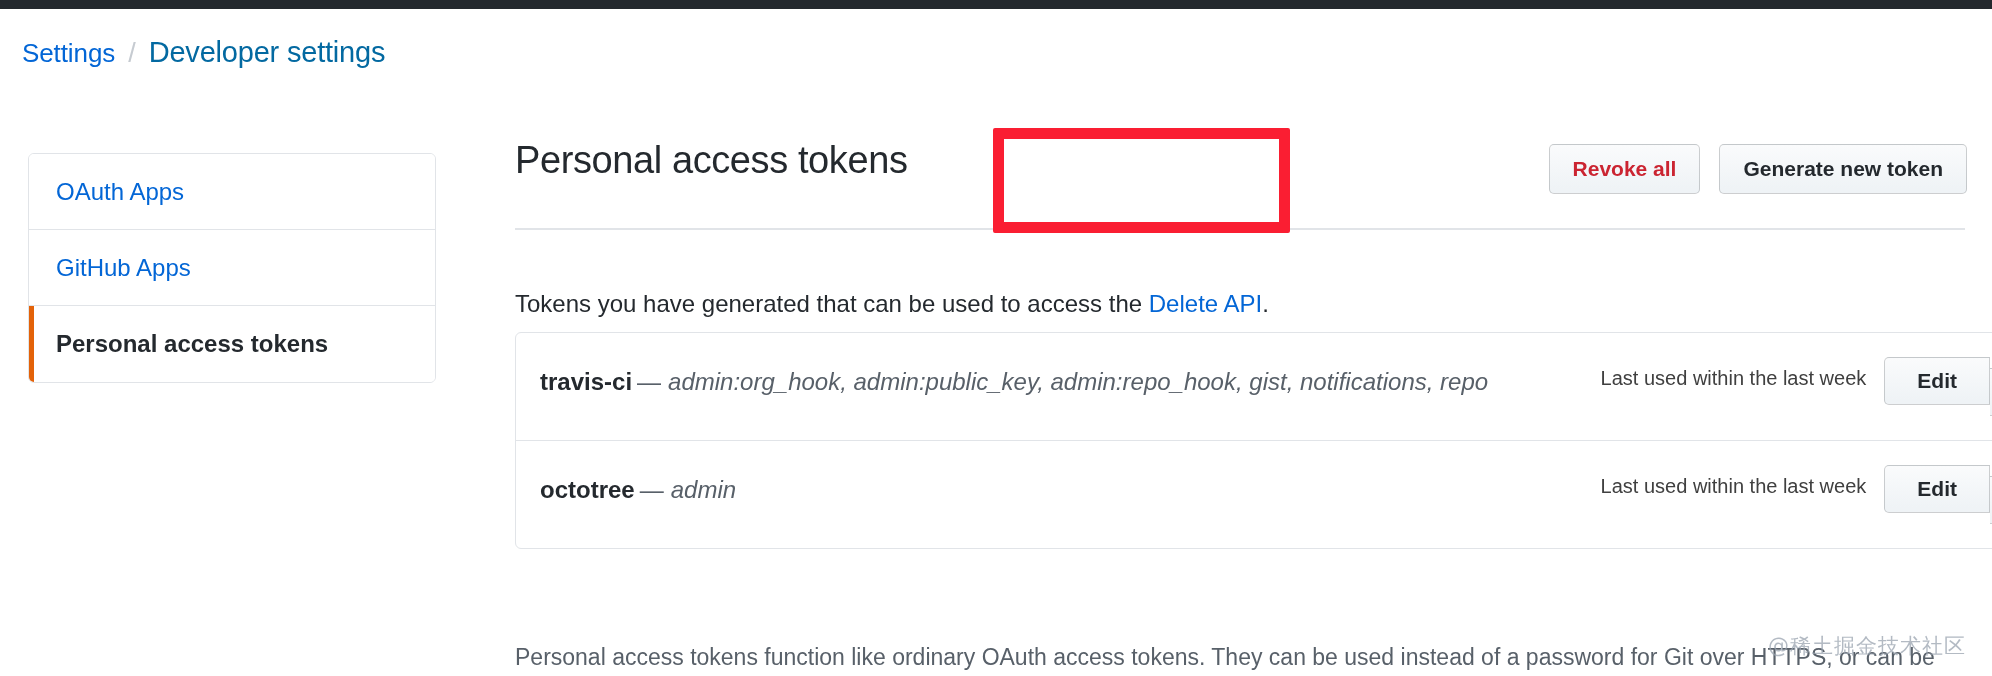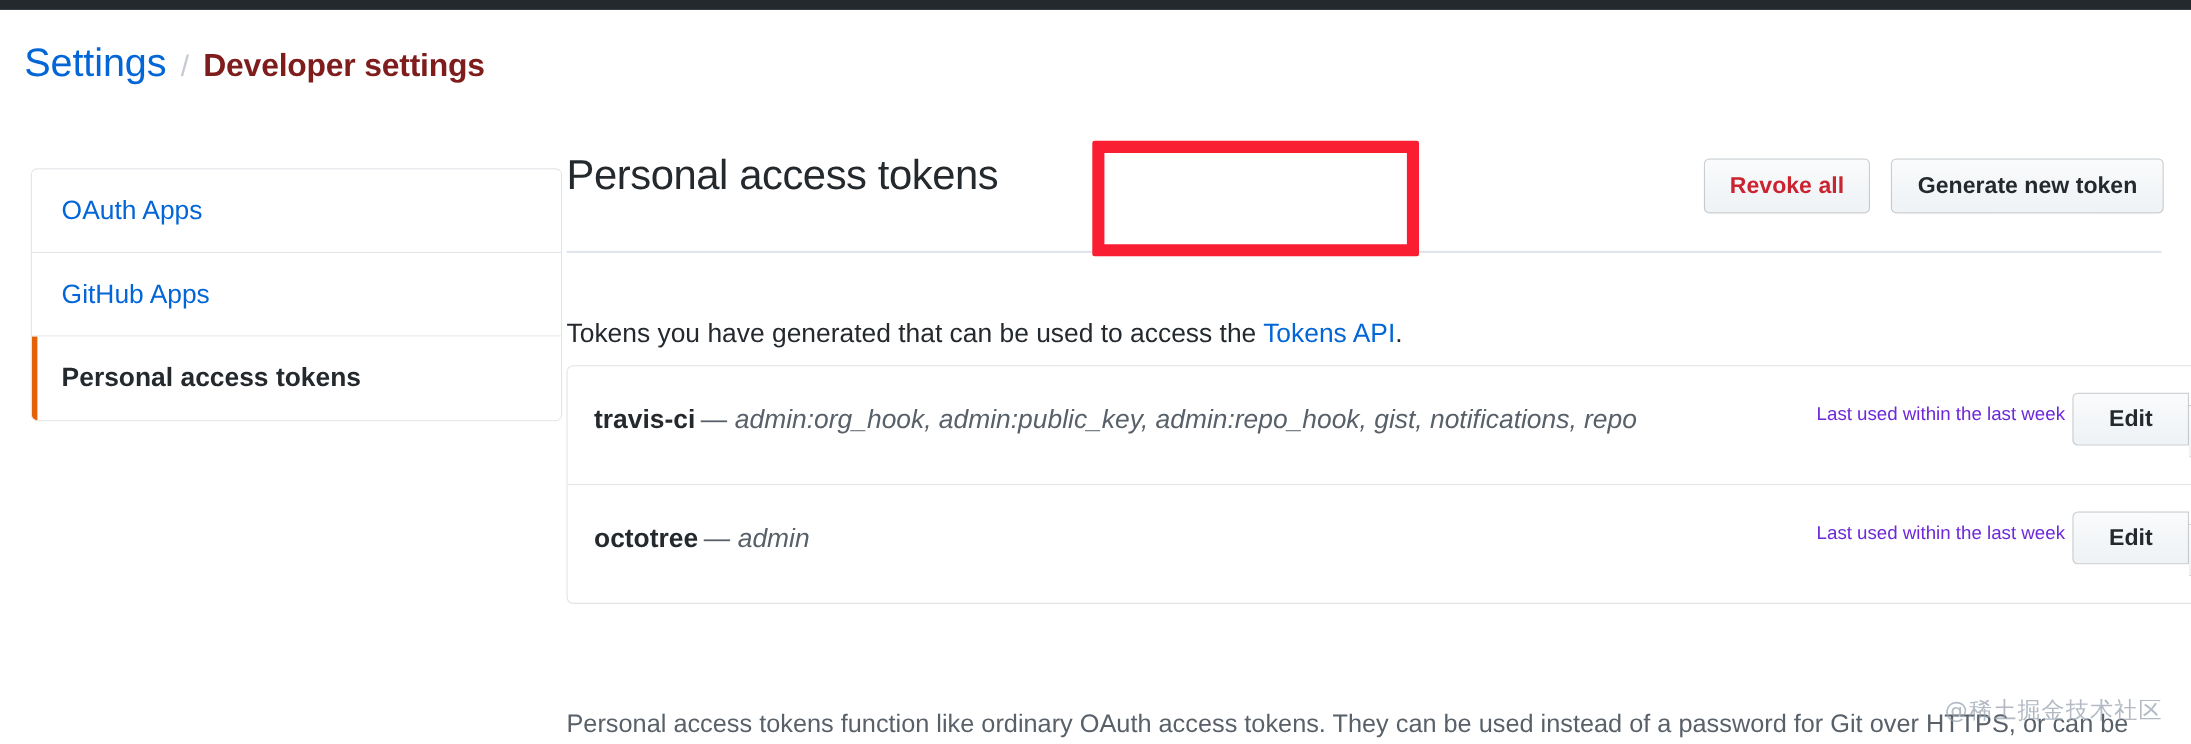--- a/index.html
+++ b/index.html
@@ -31,53 +31,53 @@
   
   .breadcrumb {
     position: absolute;
     top: 36px;
     left: 22px;
     display: flex;
     align-items: baseline;
     white-space: nowrap;
   }
   .breadcrumb .crumb-link {
-    font-size: 36px;
+    font-size: 26px;
     color: #0366d6;
     text-decoration: none;
     font-weight: 400;
     letter-spacing: -0.1px;
   }
   .breadcrumb .crumb-sep {
     font-size: 27px;
     color: #c6cbd1;
     margin: 0 13px;
     font-weight: 300;
   }
   .breadcrumb .crumb-current {
     font-size: 29px;
-    color: #7f1d1d;
-    font-weight: 700;
+    color: #0369a1;
+    font-weight: 400;
     letter-spacing: -0.2px;
   }
 
   
   .page {
     position: absolute;
     top: 0; left: 0;
     width: 1992px;
     height: 676px;
   }
 
   
   .sidebar {
     position: absolute;
     top: 153px;
     left: 28px;
-    width: 483px;
+    width: 408px;
     border: 1px solid #e1e4e8;
     border-radius: 6px;
     background: #fff;
     overflow: hidden;
   }
   .side-item {
     position: relative;
     height: 76px;
     display: flex;
     align-items: center;
@@ -230,25 +230,25 @@
     color: #586069;
     margin: 0 7px 0 5px;
   }
   .token-scopes {
     font-style: italic;
     color: #586069;
   }
 
   .token-lastused {
     flex: 0 0 auto;
-    font-size: 17px;
-    color: #6d28d9;
+    font-size: 20px;
+    color: #404040;
     white-space: nowrap;
     padding-top: 10px;
-    margin-right: 7px;
+    margin-right: 18px;
   }
 
   .btn-group {
     flex: 0 0 auto;
     display: flex;
   }
   .btn-group .btn {
     height: 48px;
     padding: 0 32px;
     border-radius: 0;
@@ -323,21 +323,21 @@
 
       <div class="head-actions">
         <button class="btn btn-danger" type="button">Revoke all</button>
         <button class="btn" type="button">Generate new token</button>
       </div>
 
       <div class="head-rule"></div>
     </div>
 
     <p class="intro">
-      <span>Tokens you have generated that can be used to access the </span><a href="#">Tokens API</a><span>.</span>
+      <span>Tokens you have generated that can be used to access the </span><a href="#">Delete API</a><span>.</span>
     </p>
 
     <div class="token-list">
 
       <div class="token-row">
         <div class="token-main">
           <div class="token-line">
             <span class="token-name">travis-ci</span><span class="token-dash">—</span><span class="token-scopes">admin:org_hook, admin:public_key, admin:repo_hook, gist, notifications, repo</span>
           </div>
         </div>

